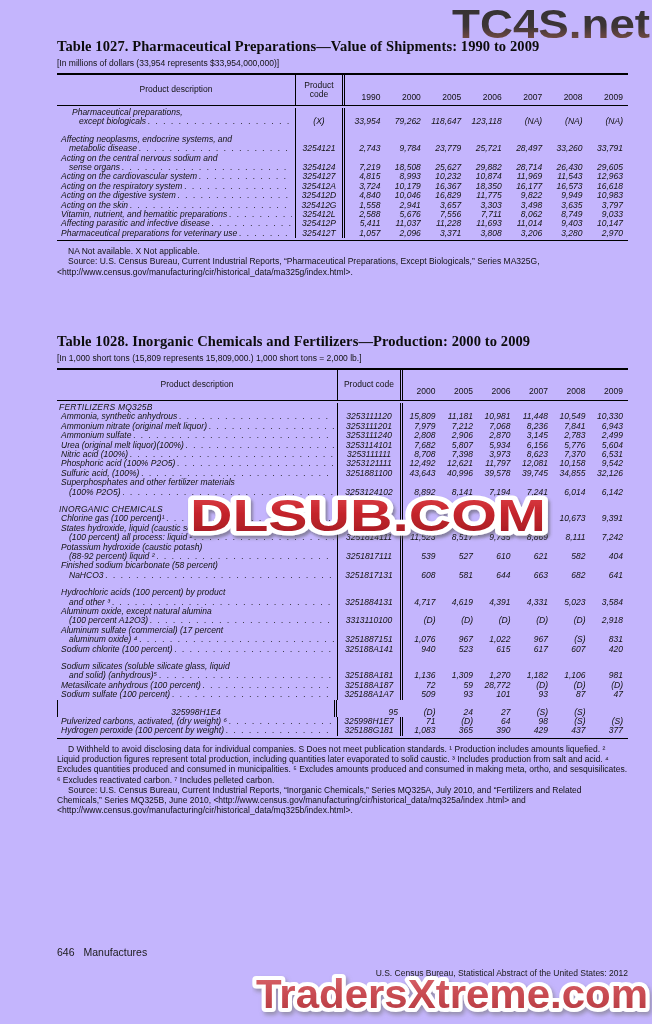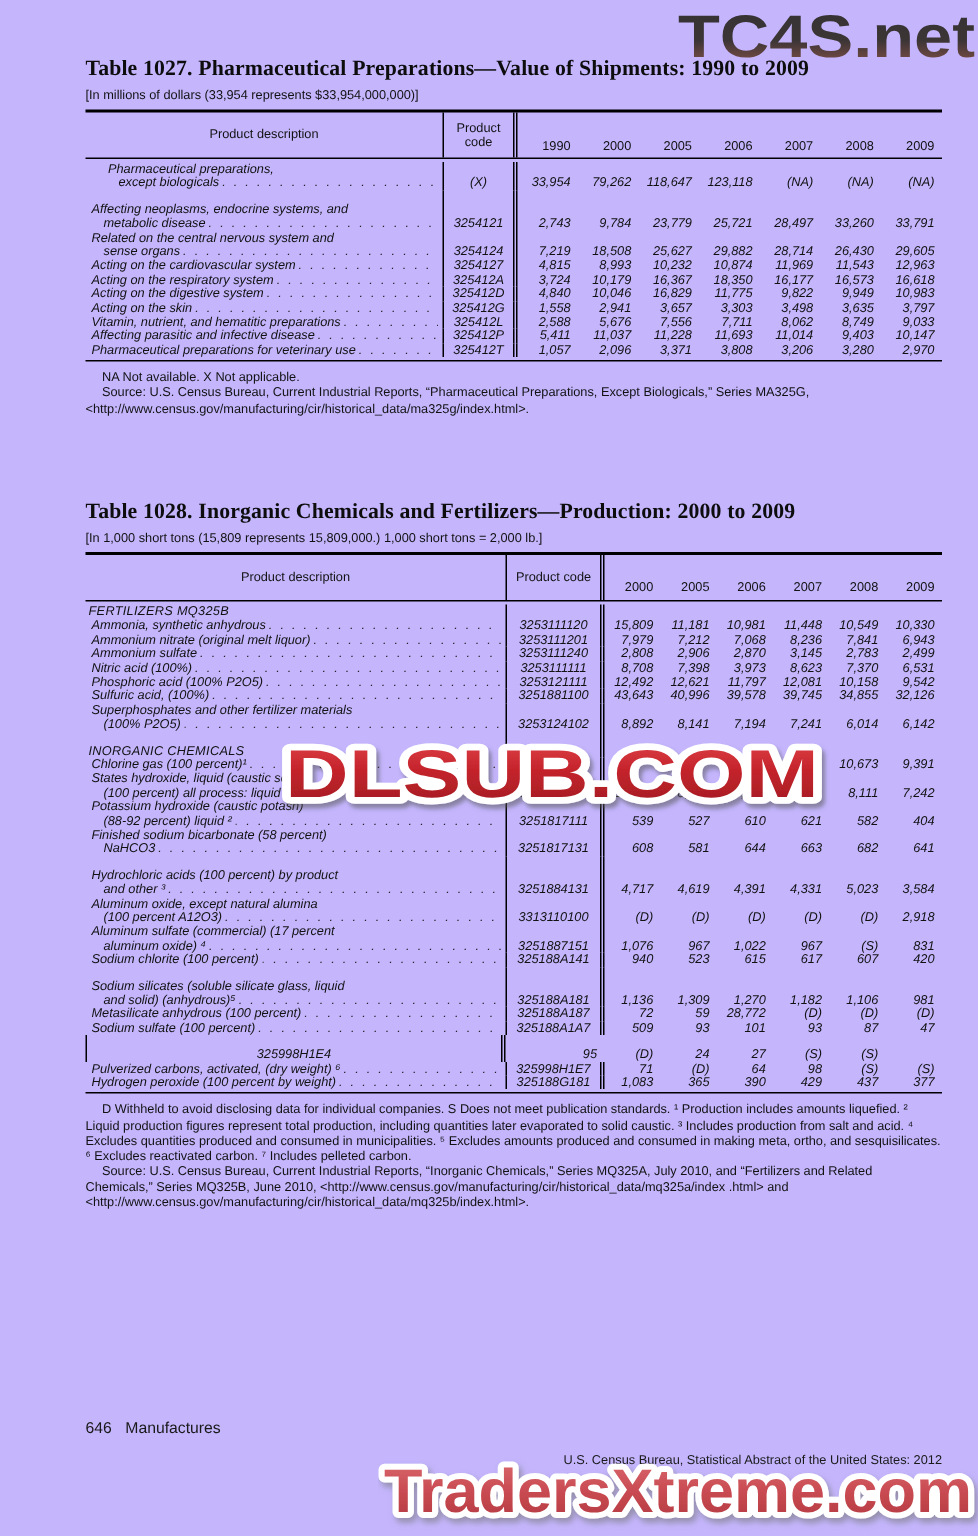--- a/index.html
+++ b/index.html
@@ -122,21 +122,21 @@
               <div class="td val">9,784</div>
               <div class="td val">23,779</div>
               <div class="td val">25,721</div>
               <div class="td val">28,497</div>
               <div class="td val">33,260</div>
               <div class="td val">33,791</div>
             </div>
             <div class="trow">
               <div class="td desc">
                 <div class="lbl-line ind0">
-                  <span class="txt">Related on the central nervous system and</span>
+                  <span class="txt">Acting on the central nervous sodium and</span>
                 </div>
                 <div class="lbl-line ind1">
                   <span class="txt">sense organs</span>
                   <span class="dots"></span>
                 </div>
               </div>
               <div class="td cell-code">
                 <span>3254124</span>
               </div>
               <div class="td val">7,219</div>
@@ -346,20 +346,37 @@
               <div class="td val">2,808</div>
               <div class="td val">2,906</div>
               <div class="td val">2,870</div>
               <div class="td val">3,145</div>
               <div class="td val">2,783</div>
               <div class="td val">2,499</div>
             </div>
             <div class="trow">
               <div class="td desc">
                 <div class="lbl-line ind0">
+                  <span class="txt">Urea (original melt liquor)(100%)</span>
+                  <span class="dots"></span>
+                </div>
+              </div>
+              <div class="td cell-code">
+                <span>3253114101</span>
+              </div>
+              <div class="td val">7,682</div>
+              <div class="td val">5,807</div>
+              <div class="td val">5,934</div>
+              <div class="td val">6,156</div>
+              <div class="td val">5,776</div>
+              <div class="td val">5,604</div>
+            </div>
+            <div class="trow">
+              <div class="td desc">
+                <div class="lbl-line ind0">
                   <span class="txt">Nitric acid (100%)</span>
                   <span class="dots"></span>
                 </div>
               </div>
               <div class="td cell-code">
                 <span>3253111111</span>
               </div>
               <div class="td val">8,708</div>
               <div class="td val">7,398</div>
               <div class="td val">3,973</div>

